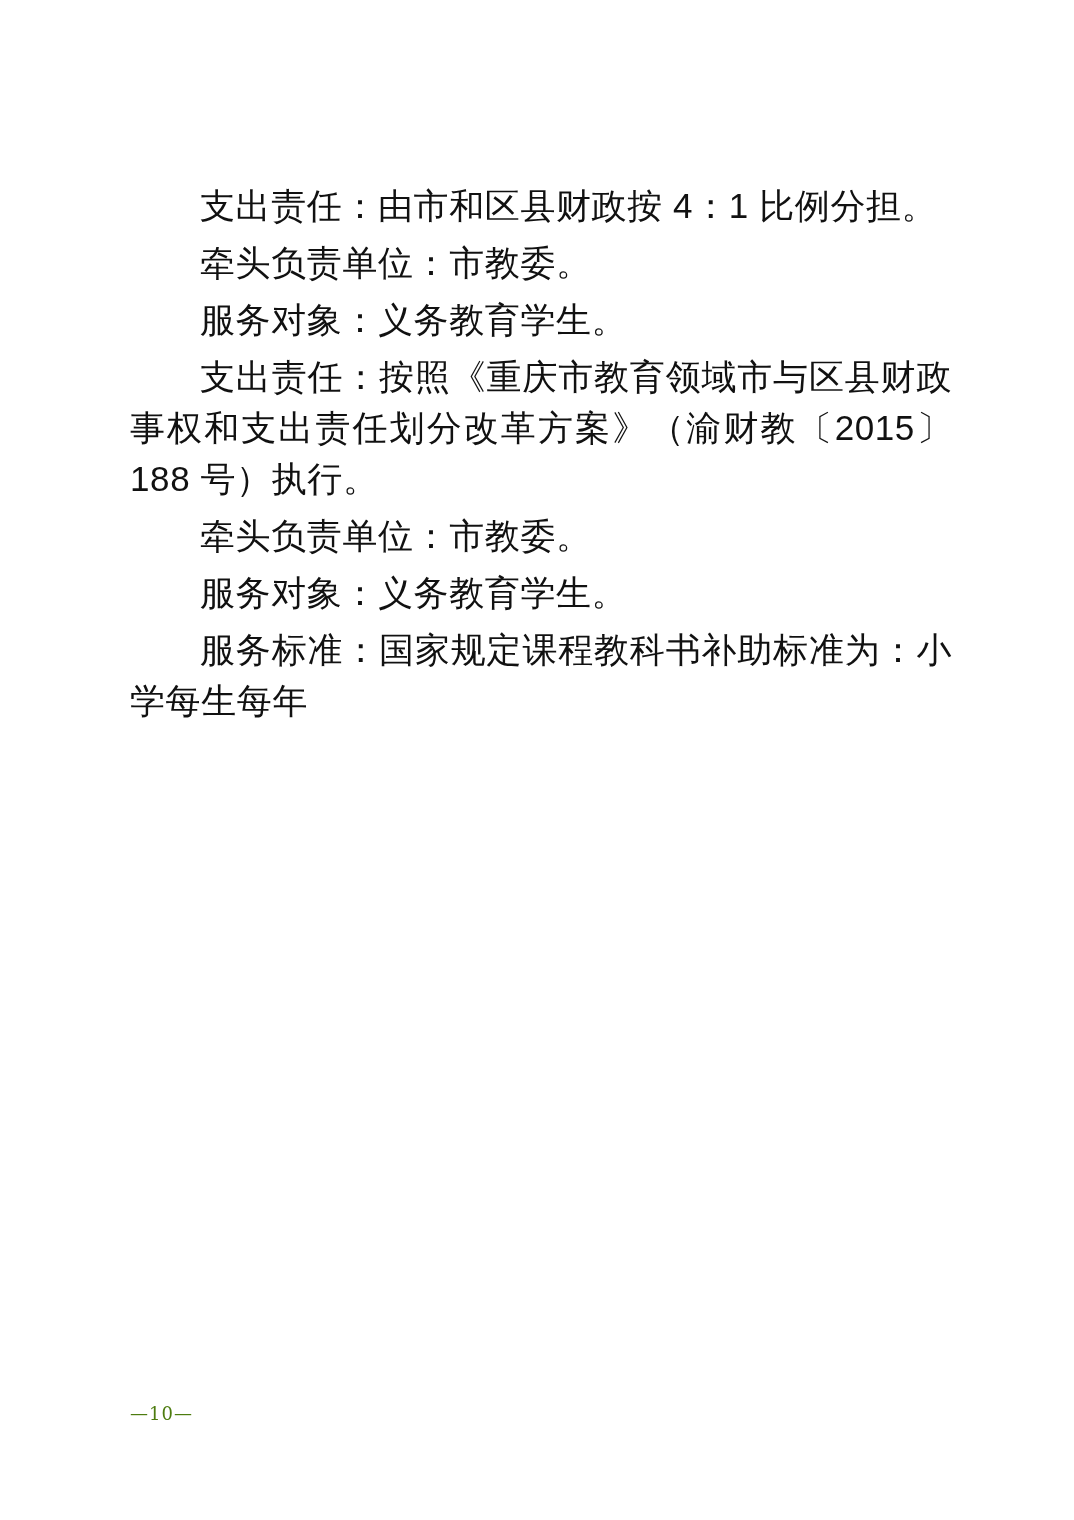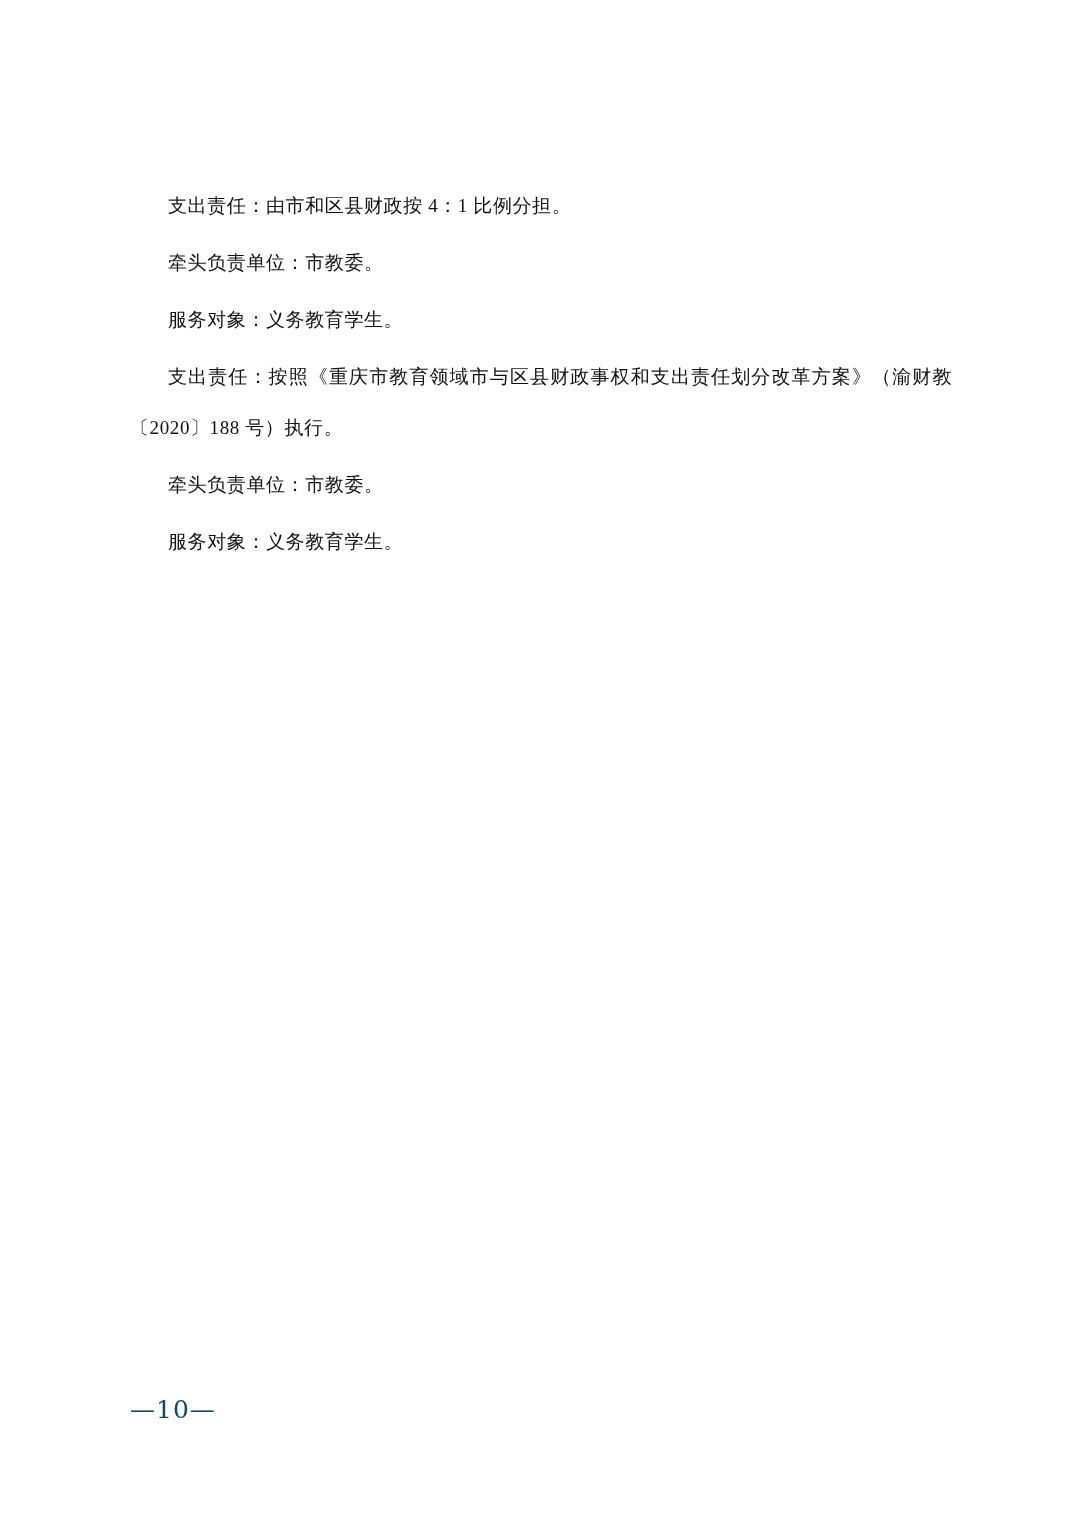--- a/index.html
+++ b/index.html
@@ -18,49 +18,50 @@
     color: #111111;
   }
   .content {
     position: absolute;
     left: 130px;
     top: 180px;
     width: 822px;
   }
   p {
     margin: 0 0 6px 0;
-    font-size: 19px;
+    font-size: 35px;
     line-height: 51px;
     letter-spacing: 0.6px;
     text-align: justify;
     text-justify: inter-ideograph;
-    font-family: Liberation Serif, serif;
+    font-family: Liberation Sans, sans-serif;
   }
   p.indent {
     text-indent: 2em;
   }
   .page-number {
     position: absolute;
     left: 130px;
     bottom: 96px;
-    font-size: 25px;
+    font-size: 18px;
     letter-spacing: 1px;
     font-family: "DejaVu Serif", "Liberation Serif", serif;
-    color: #0c4a6e;
+    color: #4d7c0f;
   }
 </style>
 </head>
 <body>
 
 <div class="page">
 
   <div class="content">
     <p class="indent">支出责任：由市和区县财政按 4：1 比例分担。</p>
     <p class="indent">牵头负责单位：市教委。</p>
     <p class="indent">服务对象：义务教育学生。</p>
-    <p class="indent">支出责任：按照《重庆市教育领域市与区县财政事权和支出责任划分改革方案》（渝财教〔2020〕188 号）执行。</p>
+    <p class="indent">支出责任：按照《重庆市教育领域市与区县财政事权和支出责任划分改革方案》（渝财教〔2015〕188 号）执行。</p>
     <p class="indent">牵头负责单位：市教委。</p>
     <p class="indent">服务对象：义务教育学生。</p>
+    <p class="indent">服务标准：国家规定课程教科书补助标准为：小学每生每年</p>
   </div>
 
   <div class="page-number">—10—</div>
 
 </div>
 
 </body></html>

